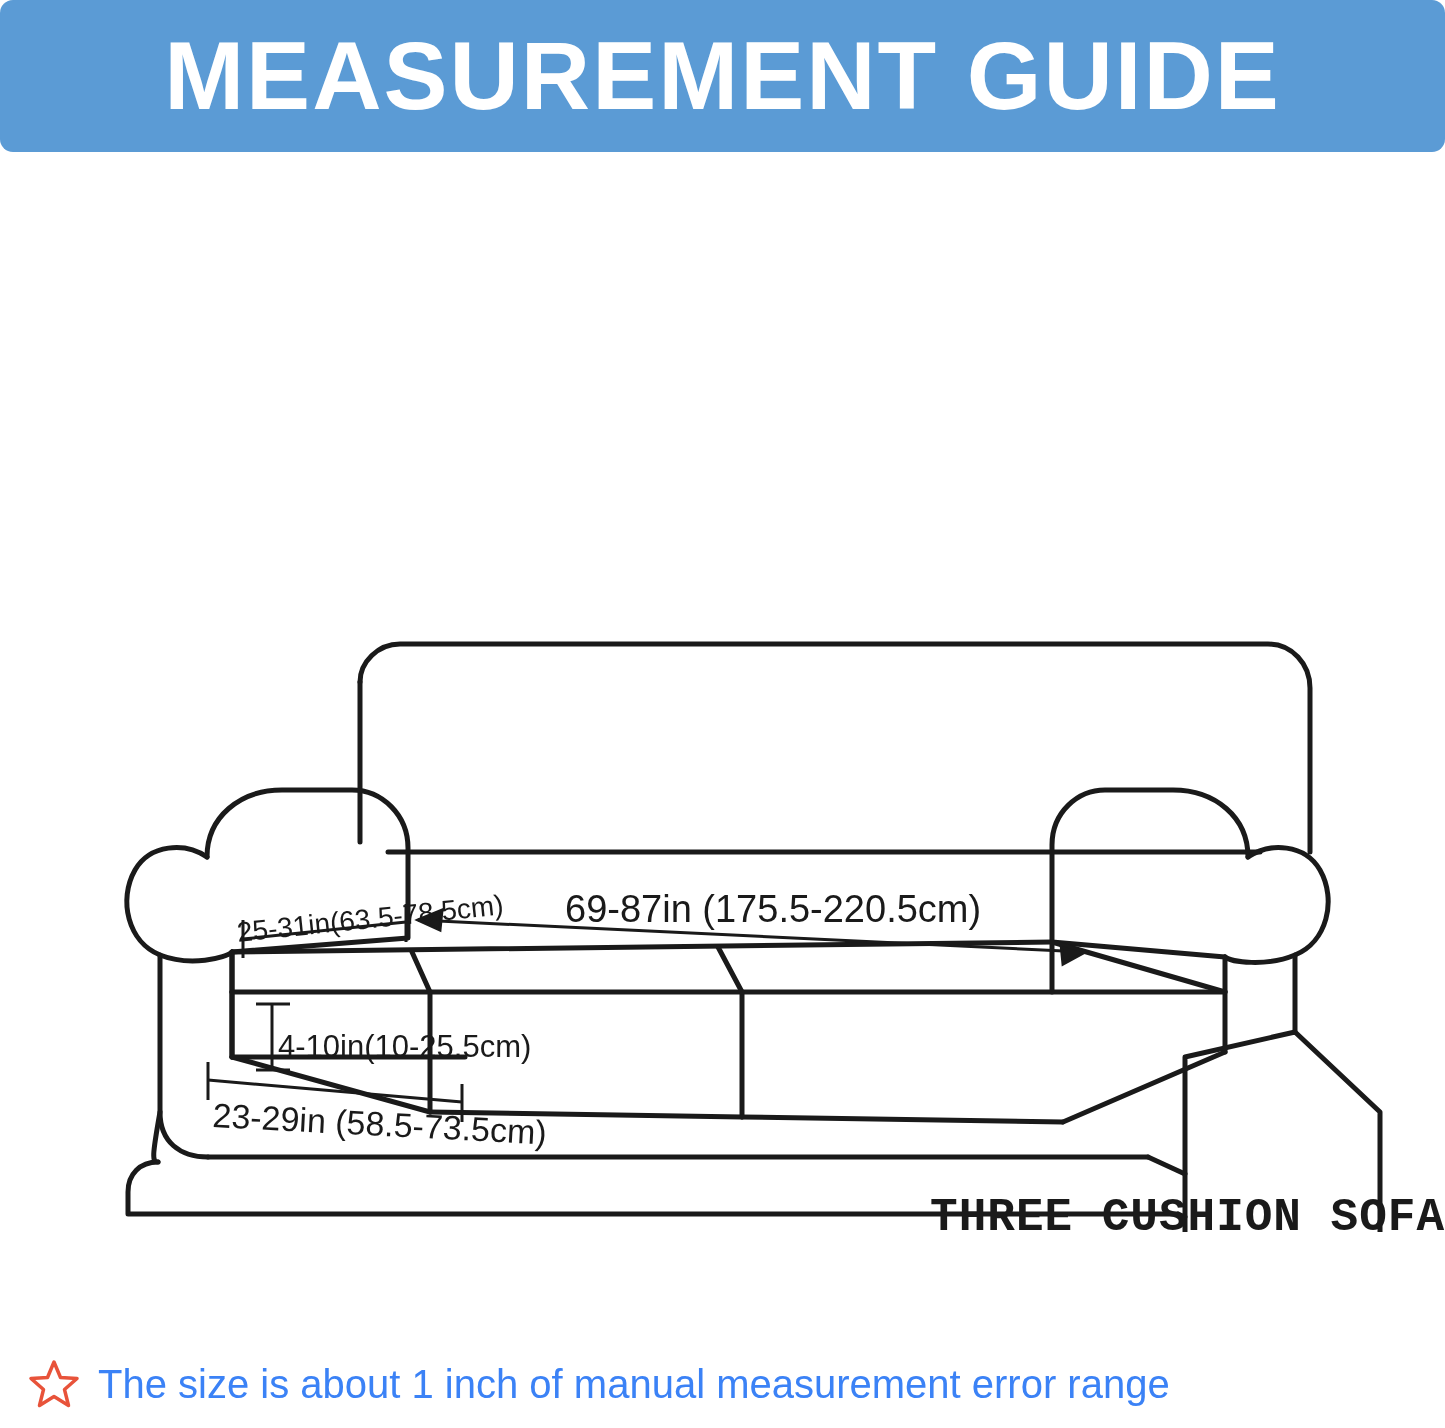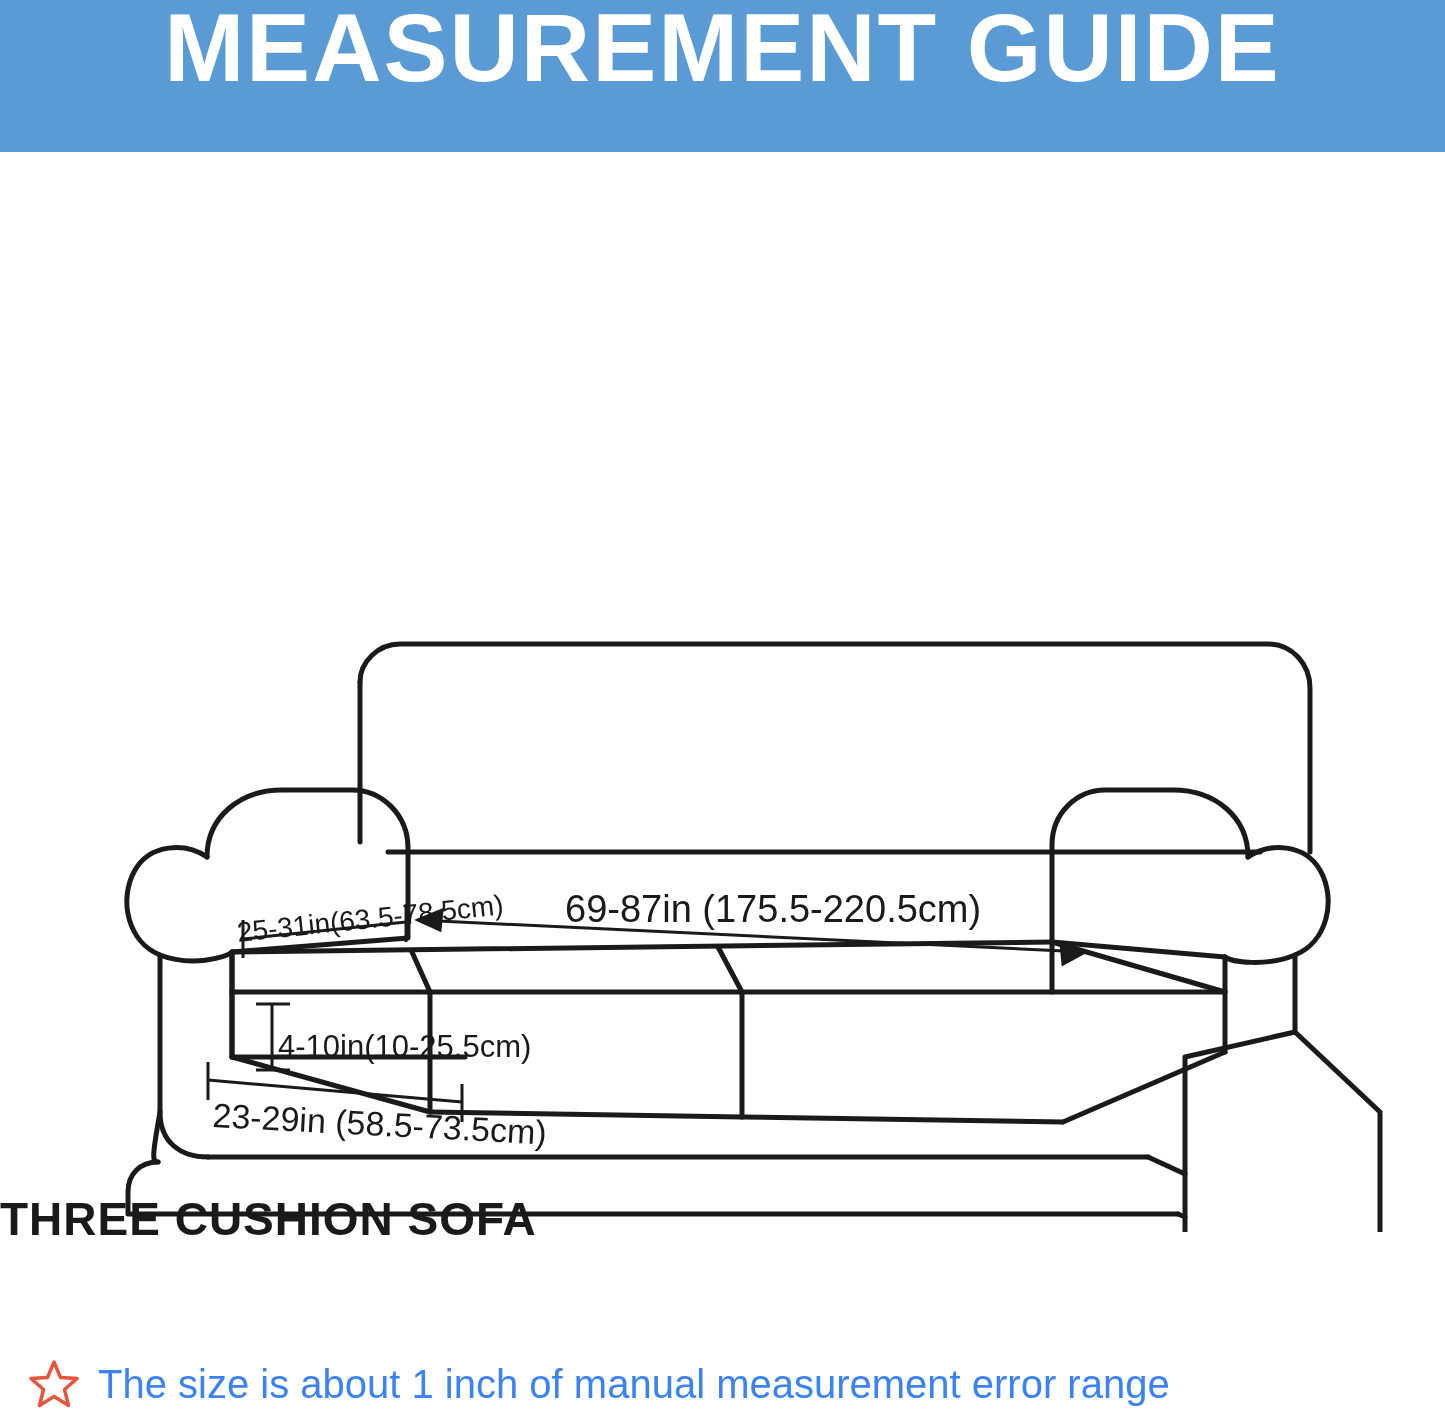--- a/index.html
+++ b/index.html
@@ -17,22 +17,23 @@
 
   
   .header-banner {
     position: absolute;
     left: 0;
     top: 0;
     width: 1445px;
     height: 152px;
     background: #5b9bd5;
     display: flex;
-    align-items: flex-start;
+    align-items: center;
     justify-content: center;
+    border-radius: 13px;
   }
   .header-title {
     color: #ffffff;
     font-size: 96px;
     font-weight: bold;
     letter-spacing: 2px;
     line-height: 1;
     white-space: nowrap;
     font-family: "Liberation Sans", sans-serif;
   }
@@ -48,26 +49,26 @@
   .diagram-svg {
     display: block;
   }
 
   
   .caption {
     position: absolute;
     left: 0;
     top: 1192px;
     width: 1445px;
-    text-align: left;
+    text-align: right;
     font-size: 46px;
     font-weight: bold;
     color: #1a1a1a;
     letter-spacing: 1px;
-    font-family: Liberation Sans, sans-serif;
+    font-family: Liberation Mono, monospace;
   }
 
   
   .footer-note {
     position: absolute;
     left: 0;
     bottom: 18px;
     width: 1445px;
     display: flex;
     align-items: center;

